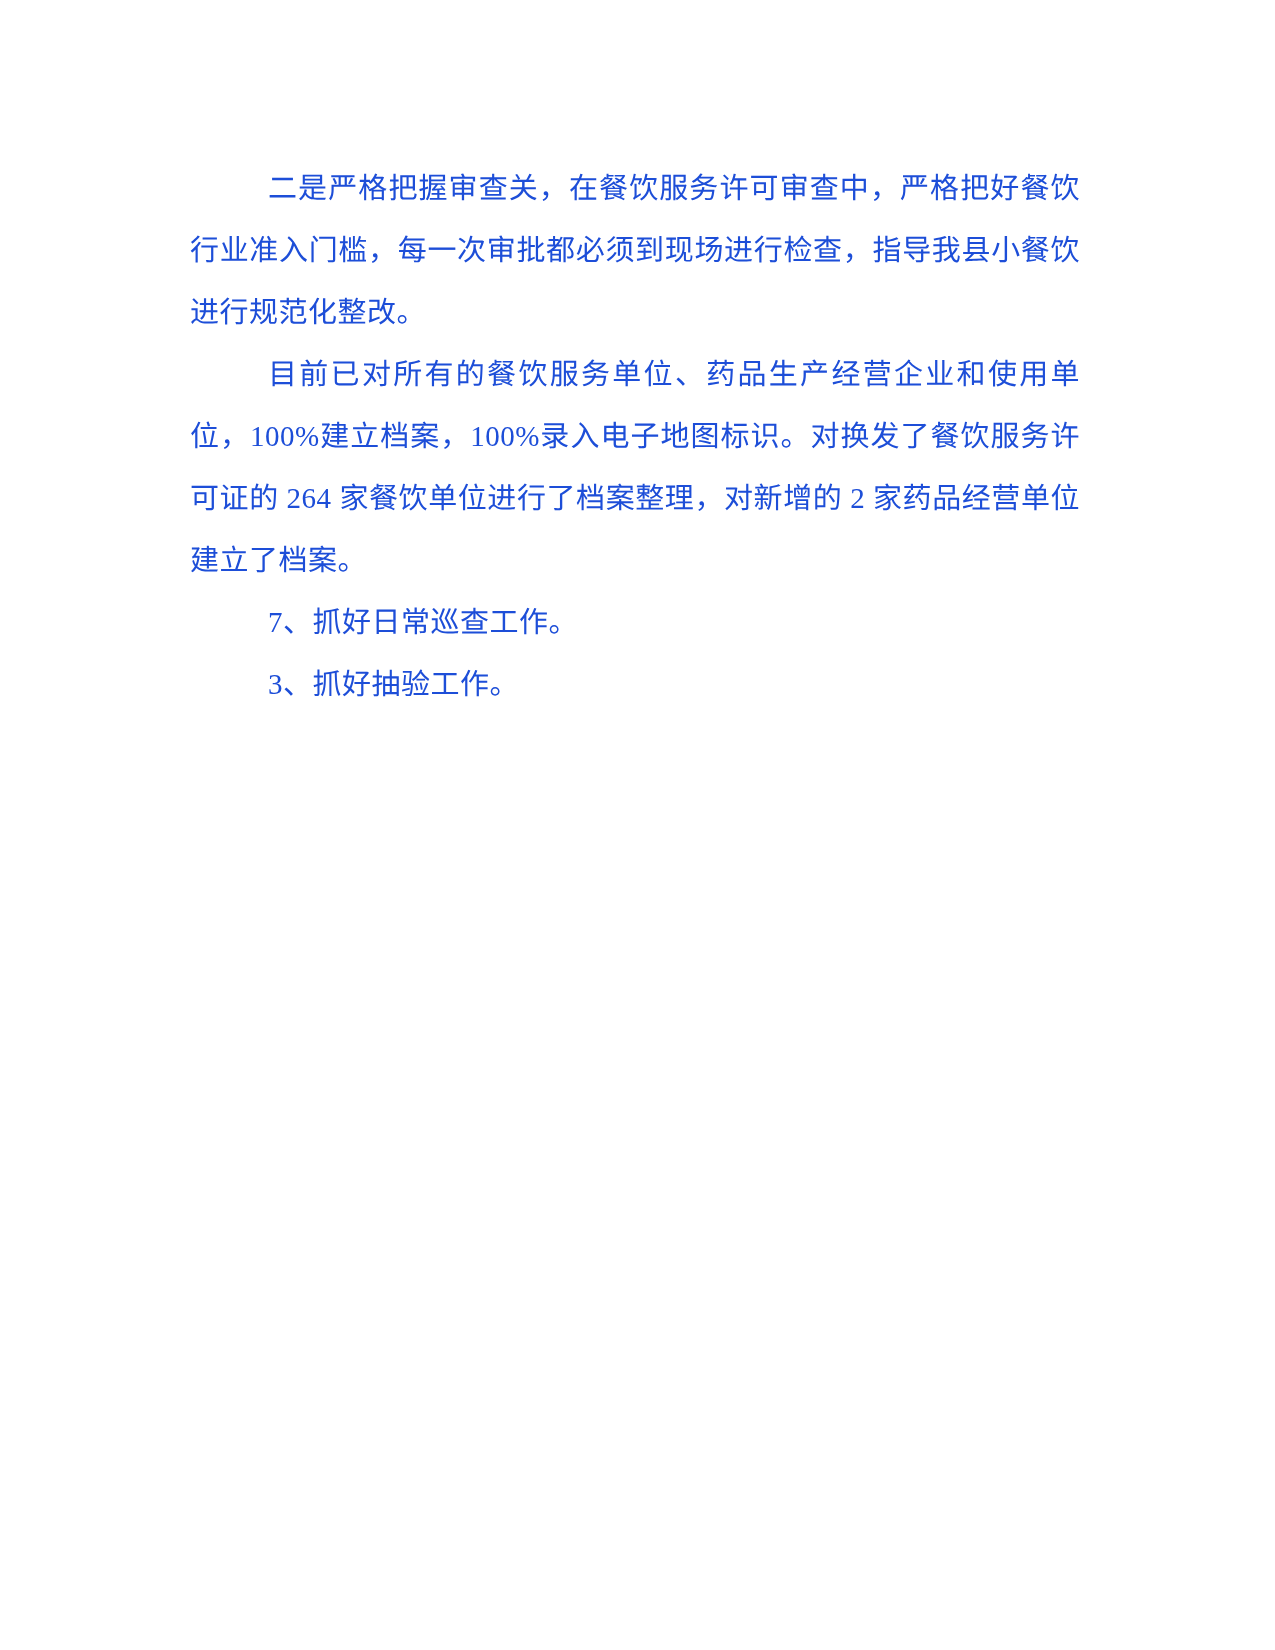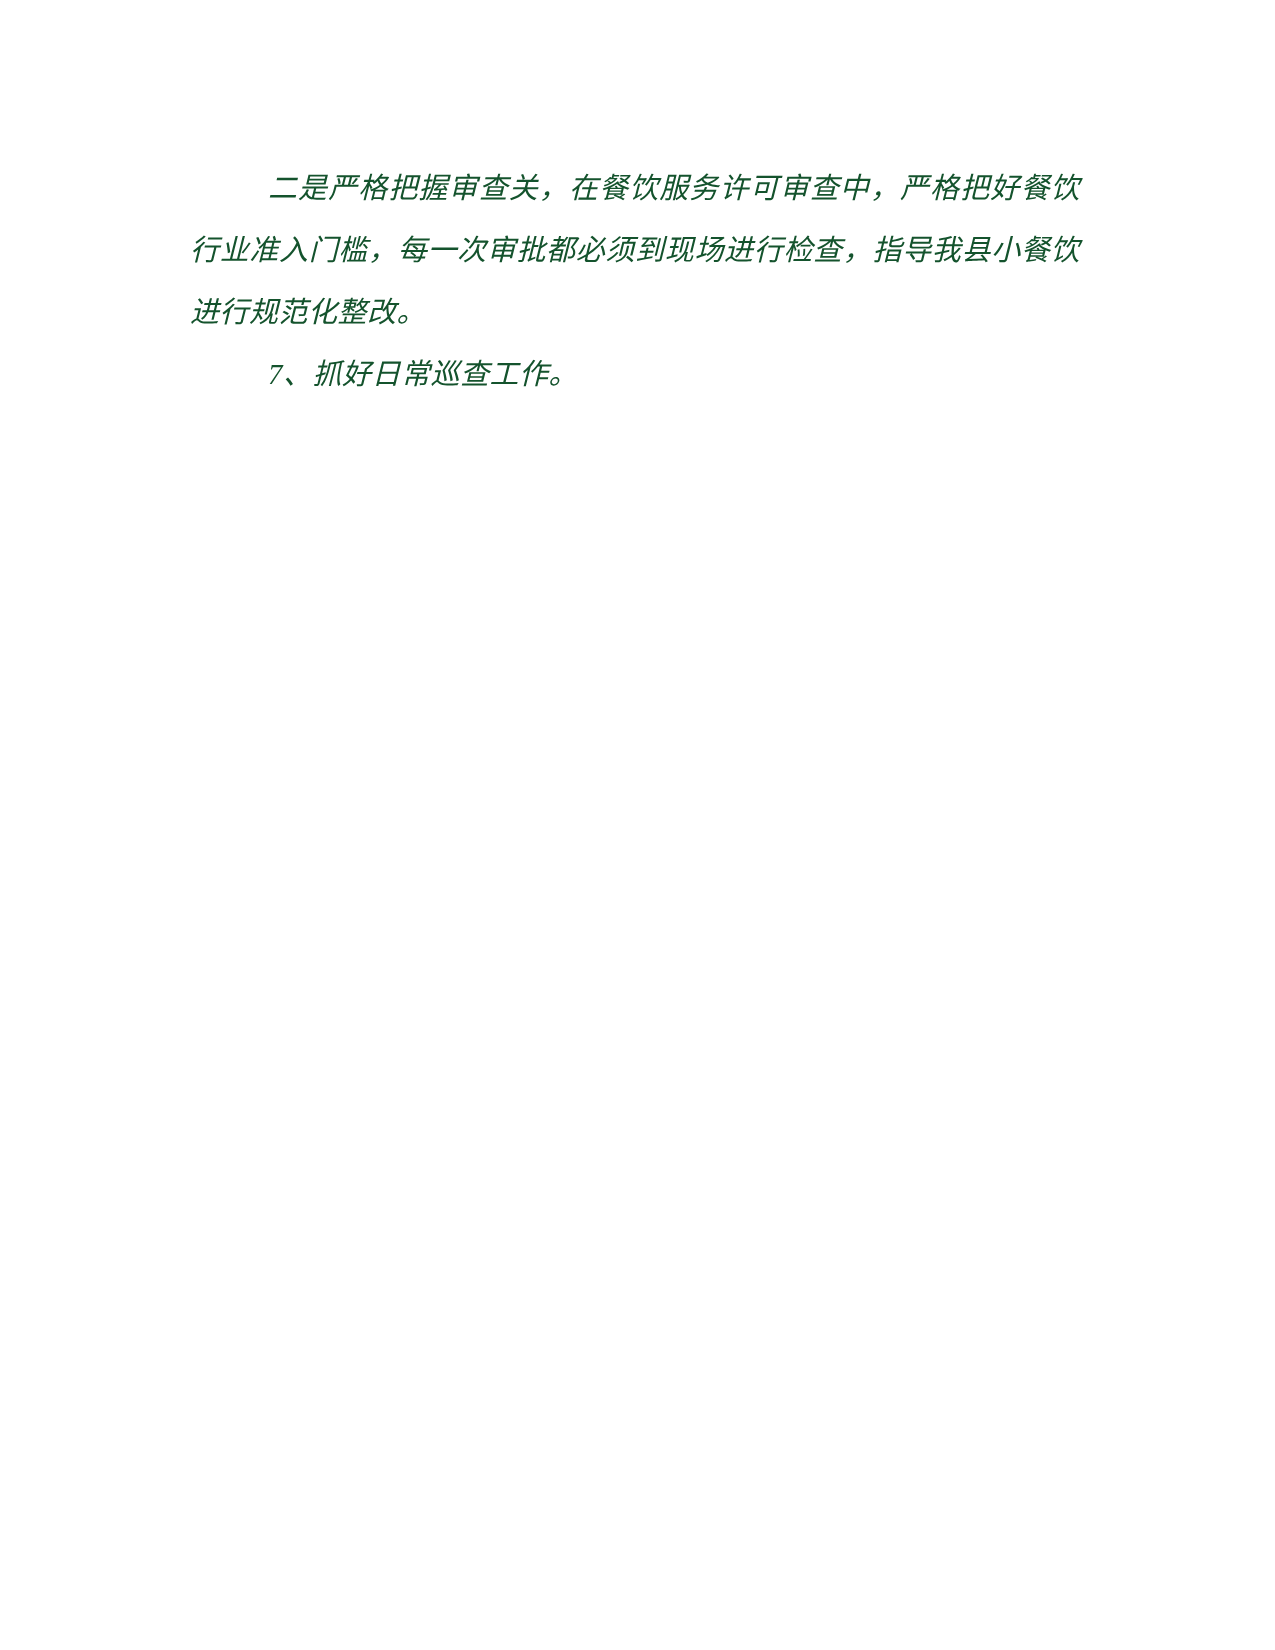--- a/index.html
+++ b/index.html
@@ -27,30 +27,31 @@
     position: absolute;
     left: 190px;
     top: 157px;
     width: 890px;
   }
   .para {
     margin: 0;
     padding: 0;
     font-size: 29px;
     line-height: 62px;
-    color: #14532d;
+    color: #1d4ed8;
     text-align: justify;
     text-justify: inter-ideograph;
     text-indent: 78px;
     letter-spacing: 0.5px;
     word-break: break-all;
-    font-style: italic;
   }
 </style>
 </head>
 <body>
 
 <div class="doc-page">
   <div class="text-block">
     <p class="para">二是严格把握审查关，在餐饮服务许可审查中，严格把好餐饮行业准入门槛，每一次审批都必须到现场进行检查，指导我县小餐饮进行规范化整改。</p>
+    <p class="para">目前已对所有的餐饮服务单位、药品生产经营企业和使用单位，100%建立档案，100%录入电子地图标识。对换发了餐饮服务许可证的 264 家餐饮单位进行了档案整理，对新增的 2 家药品经营单位建立了档案。</p>
     <p class="para">7、抓好日常巡查工作。</p>
+    <p class="para">3、抓好抽验工作。</p>
   </div>
 </div>
 
 </body></html>

